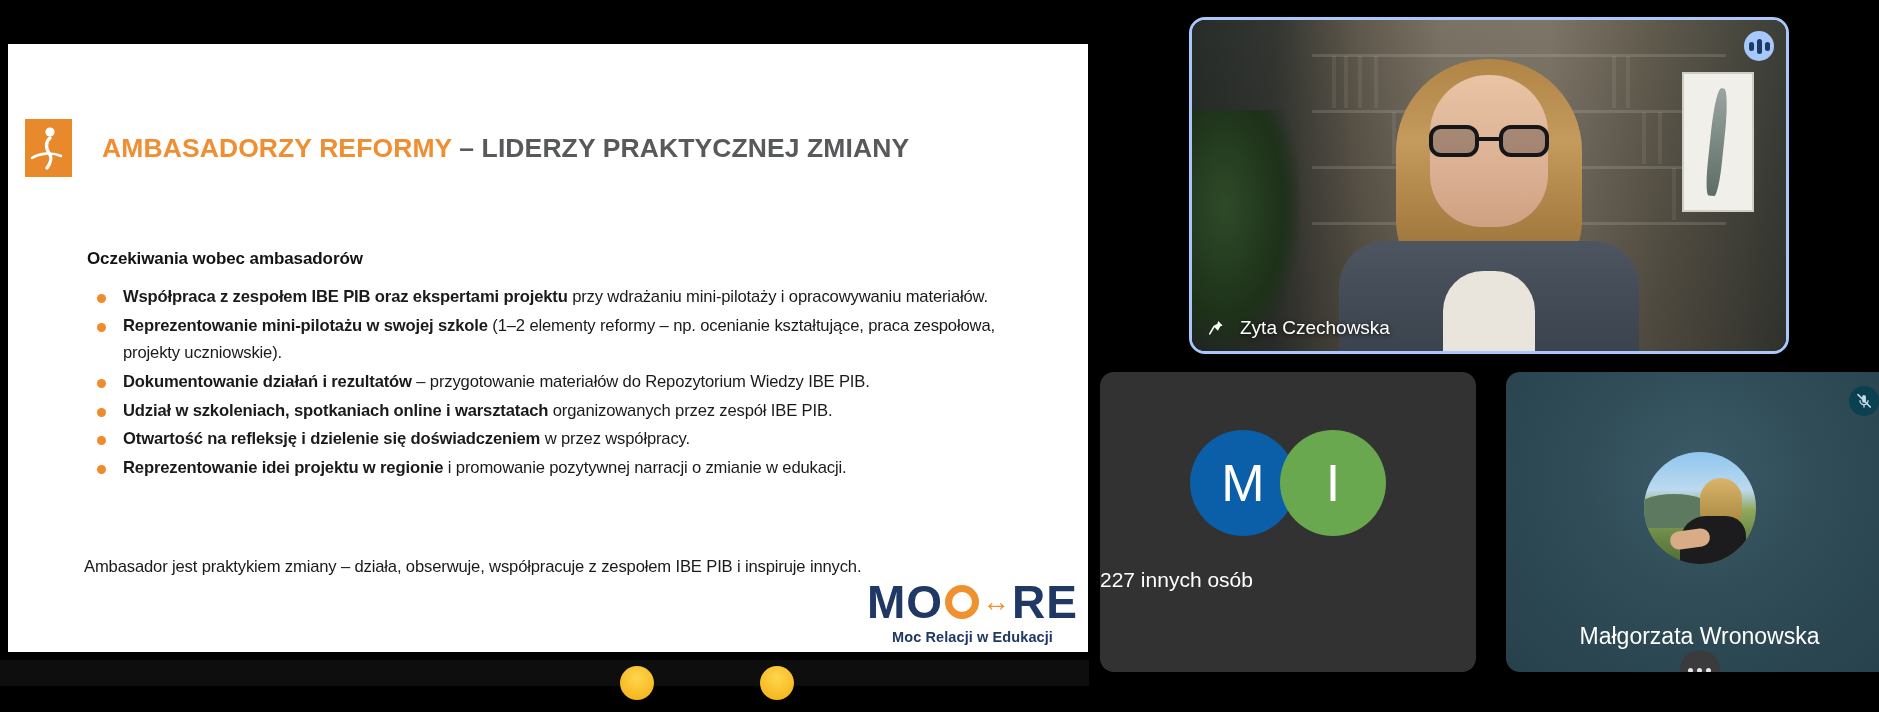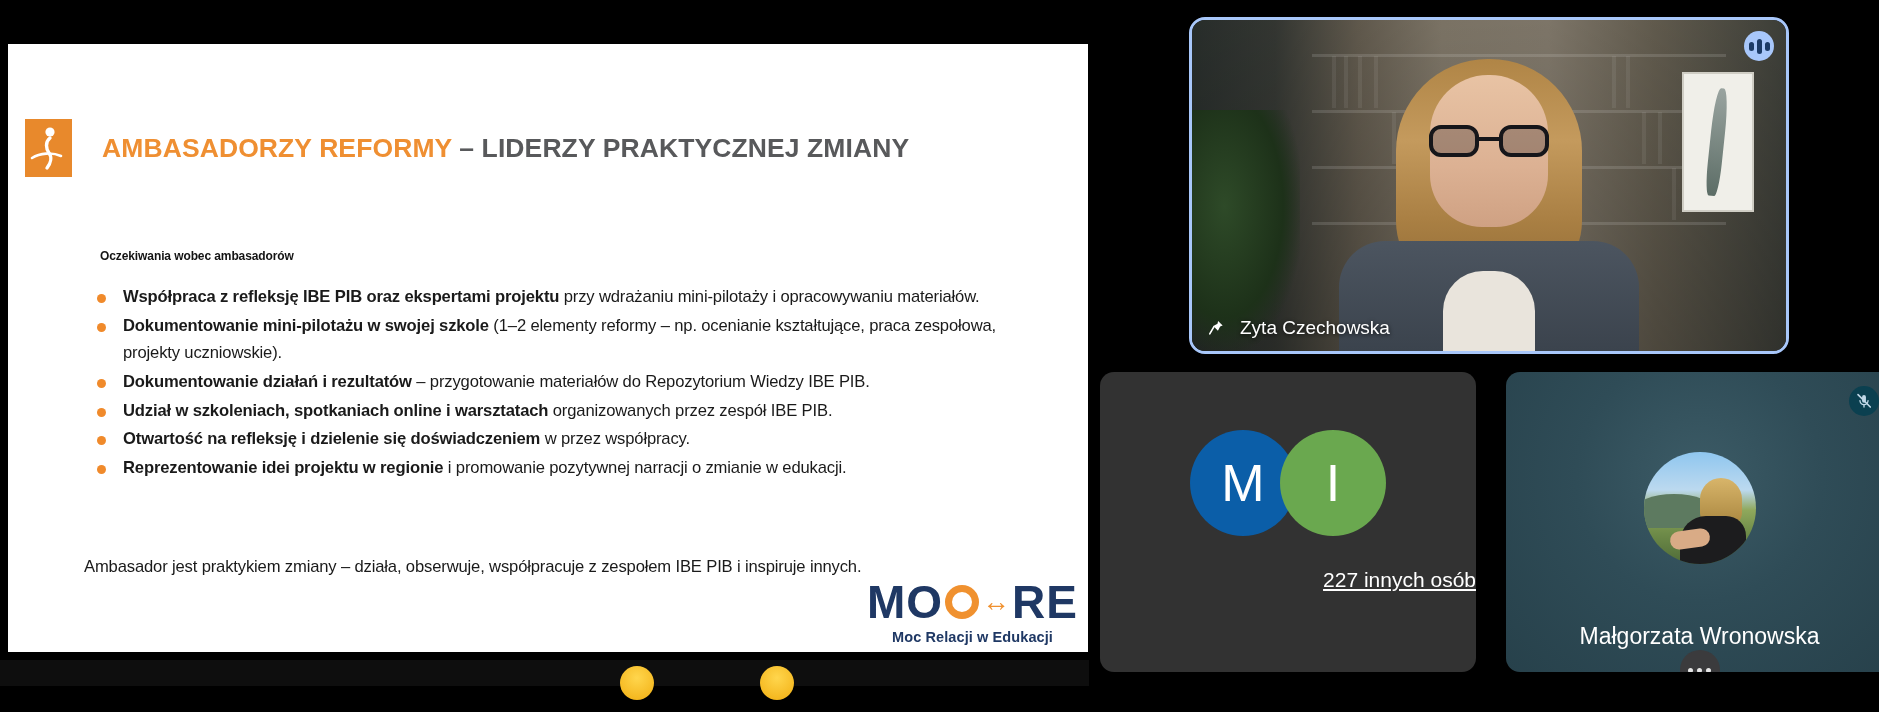--- a/index.html
+++ b/index.html
@@ -39,22 +39,22 @@
   .logo-mark svg { position: absolute; left: 0; top: 0; }
   .slide-title {
     font-size: 26.5px; font-weight: bold;
     letter-spacing: .1px; white-space: nowrap;
     line-height: 1;
   }
   .slide-title .t-orange { color: #ef8f32; }
   .slide-title .t-grey   { color: #58595b; }
 
   .sub-head {
-    position: absolute; left: 92px; top: 205px;
-    font-size: 12px; font-weight: bold; color: #141414;
+    position: absolute; left: 79px; top: 205px;
+    font-size: 17px; font-weight: bold; color: #141414;
     letter-spacing: -.1px;
   }
 
   ul.bullets {
     position: absolute; left: 79px; top: 240px;
     width: 950px; list-style: none;
   }
   ul.bullets li {
     position: relative;
     padding-left: 36px;
@@ -226,21 +226,21 @@
   }
   .av {
     width: 106px; height: 106px; border-radius: 50%;
     display: flex; align-items: center; justify-content: center;
     color: #fff; font-size: 52px; font-weight: 400;
   }
   .av.a1 { background: #0b5ea8; }
   .av.a2 { background: #6aa84f; margin-left: -16px; }
   .others-label {
     position: absolute; left: 0; right: 0; top: 196px;
-    text-align: right; color: #fff; font-size: 21px; text-decoration: underline;
+    text-align: left; color: #fff; font-size: 21px;
   }
 
   
   #tile-malgorzata {
     left: 392px; top: 372px; width: 387px; height: 300px;
     background: radial-gradient(ellipse at 50% 35%, #3c5b66 0%, #2f4c57 45%, #27414b 100%);
     margin-left: 14px;
   }
   .avatar-photo {
     position: absolute; left: 50%; top: 80px; transform: translateX(-50%);
@@ -300,22 +300,22 @@
           </svg>
         </div>
         <div class="slide-title">
           <span class="t-orange">AMBASADORZY REFORMY</span><span class="t-grey"> – LIDERZY PRAKTYCZNEJ ZMIANY</span>
         </div>
       </div>
 
       <div class="sub-head">Oczekiwania wobec ambasadorów</div>
 
       <ul class="bullets">
-        <li><b>Współpraca z refleksję IBE PIB oraz ekspertami projektu</b><span> przy wdrażaniu mini-pilotaży i opracowywaniu materiałów.</span></li>
-        <li><b>Dokumentowanie mini-pilotażu w swojej szkole</b><span> (1–2 elementy reformy – np. ocenianie kształtujące, praca zespołowa, projekty uczniowskie).</span></li>
+        <li><b>Współpraca z zespołem IBE PIB oraz ekspertami projektu</b><span> przy wdrażaniu mini-pilotaży i opracowywaniu materiałów.</span></li>
+        <li><b>Reprezentowanie mini-pilotażu w swojej szkole</b><span> (1–2 elementy reformy – np. ocenianie kształtujące, praca zespołowa, projekty uczniowskie).</span></li>
         <li><b>Dokumentowanie działań i rezultatów</b><span> – przygotowanie materiałów do Repozytorium Wiedzy IBE PIB.</span></li>
         <li><b>Udział w szkoleniach, spotkaniach online i warsztatach</b><span> organizowanych przez zespół IBE PIB.</span></li>
         <li><b>Otwartość na refleksję i dzielenie się doświadczeniem</b><span> w przez współpracy.</span></li>
         <li><b>Reprezentowanie idei projektu w regionie</b><span> i promowanie pozytywnej narracji o zmianie w edukacji.</span></li>
       </ul>
 
       <div class="closing">Ambasador jest praktykiem zmiany – działa, obserwuje, współpracuje z zespołem IBE PIB i inspiruje innych.</div>
 
       <div class="more-logo">
         <div class="more-word">

